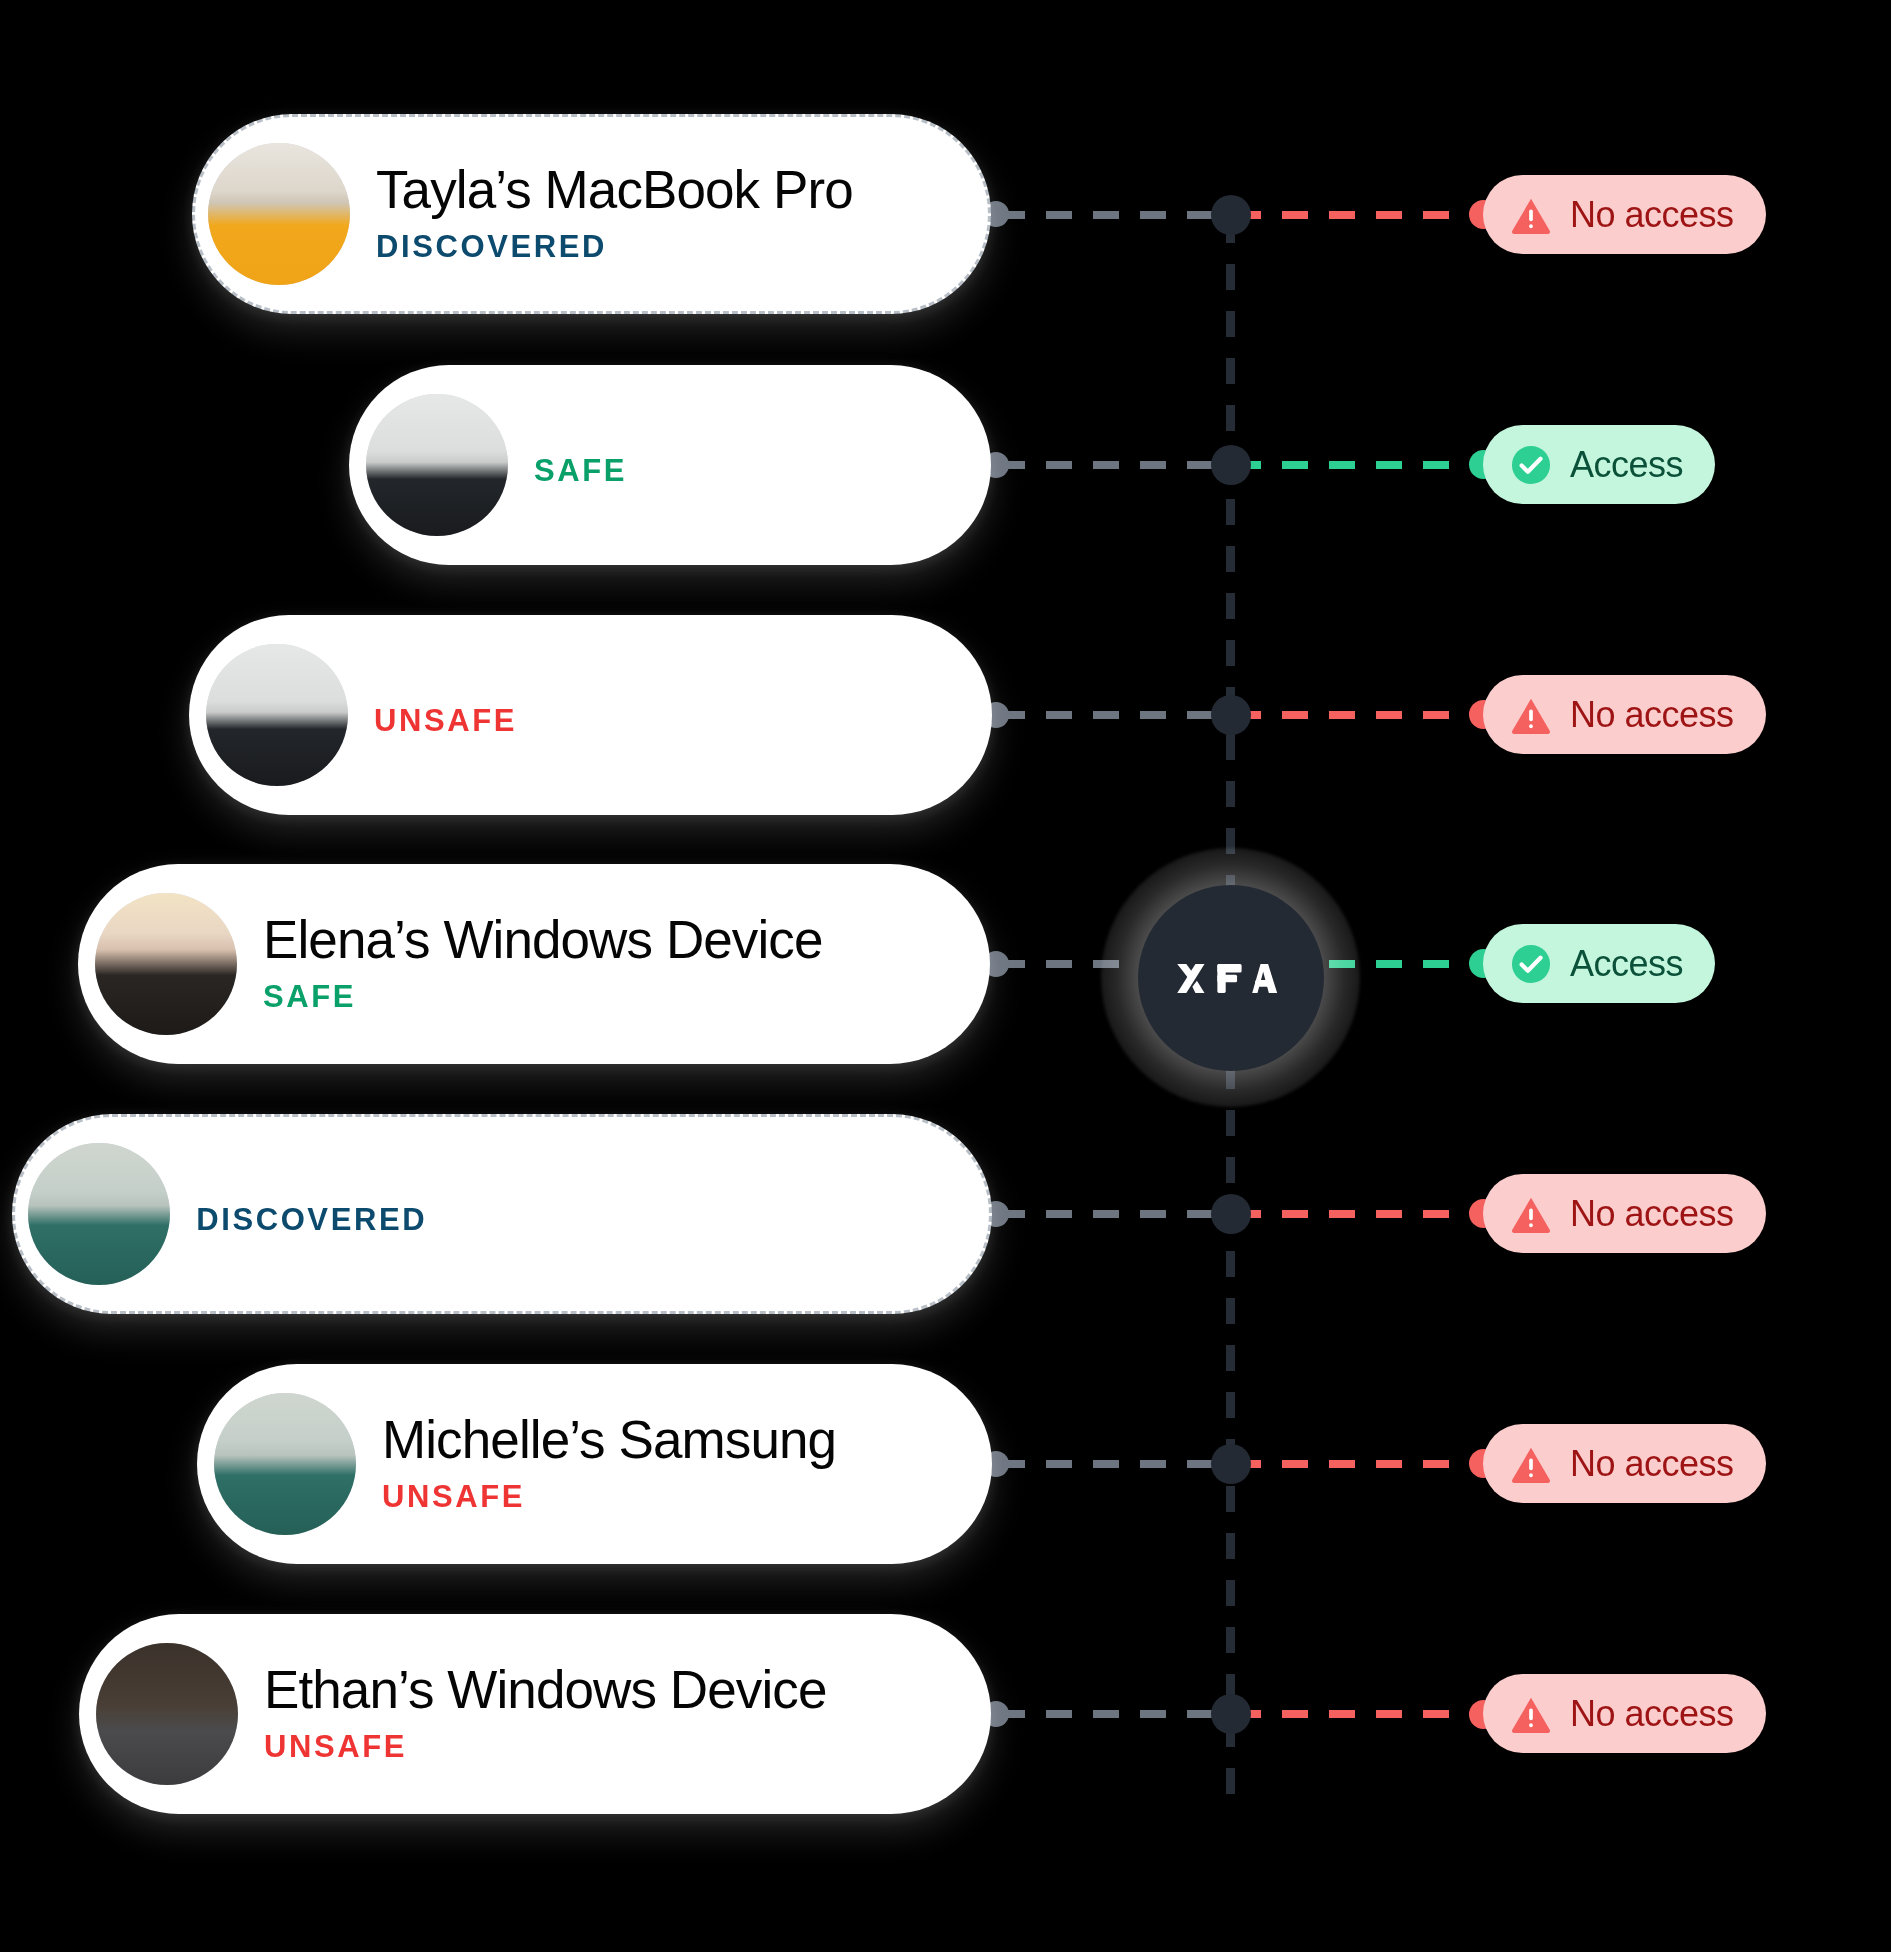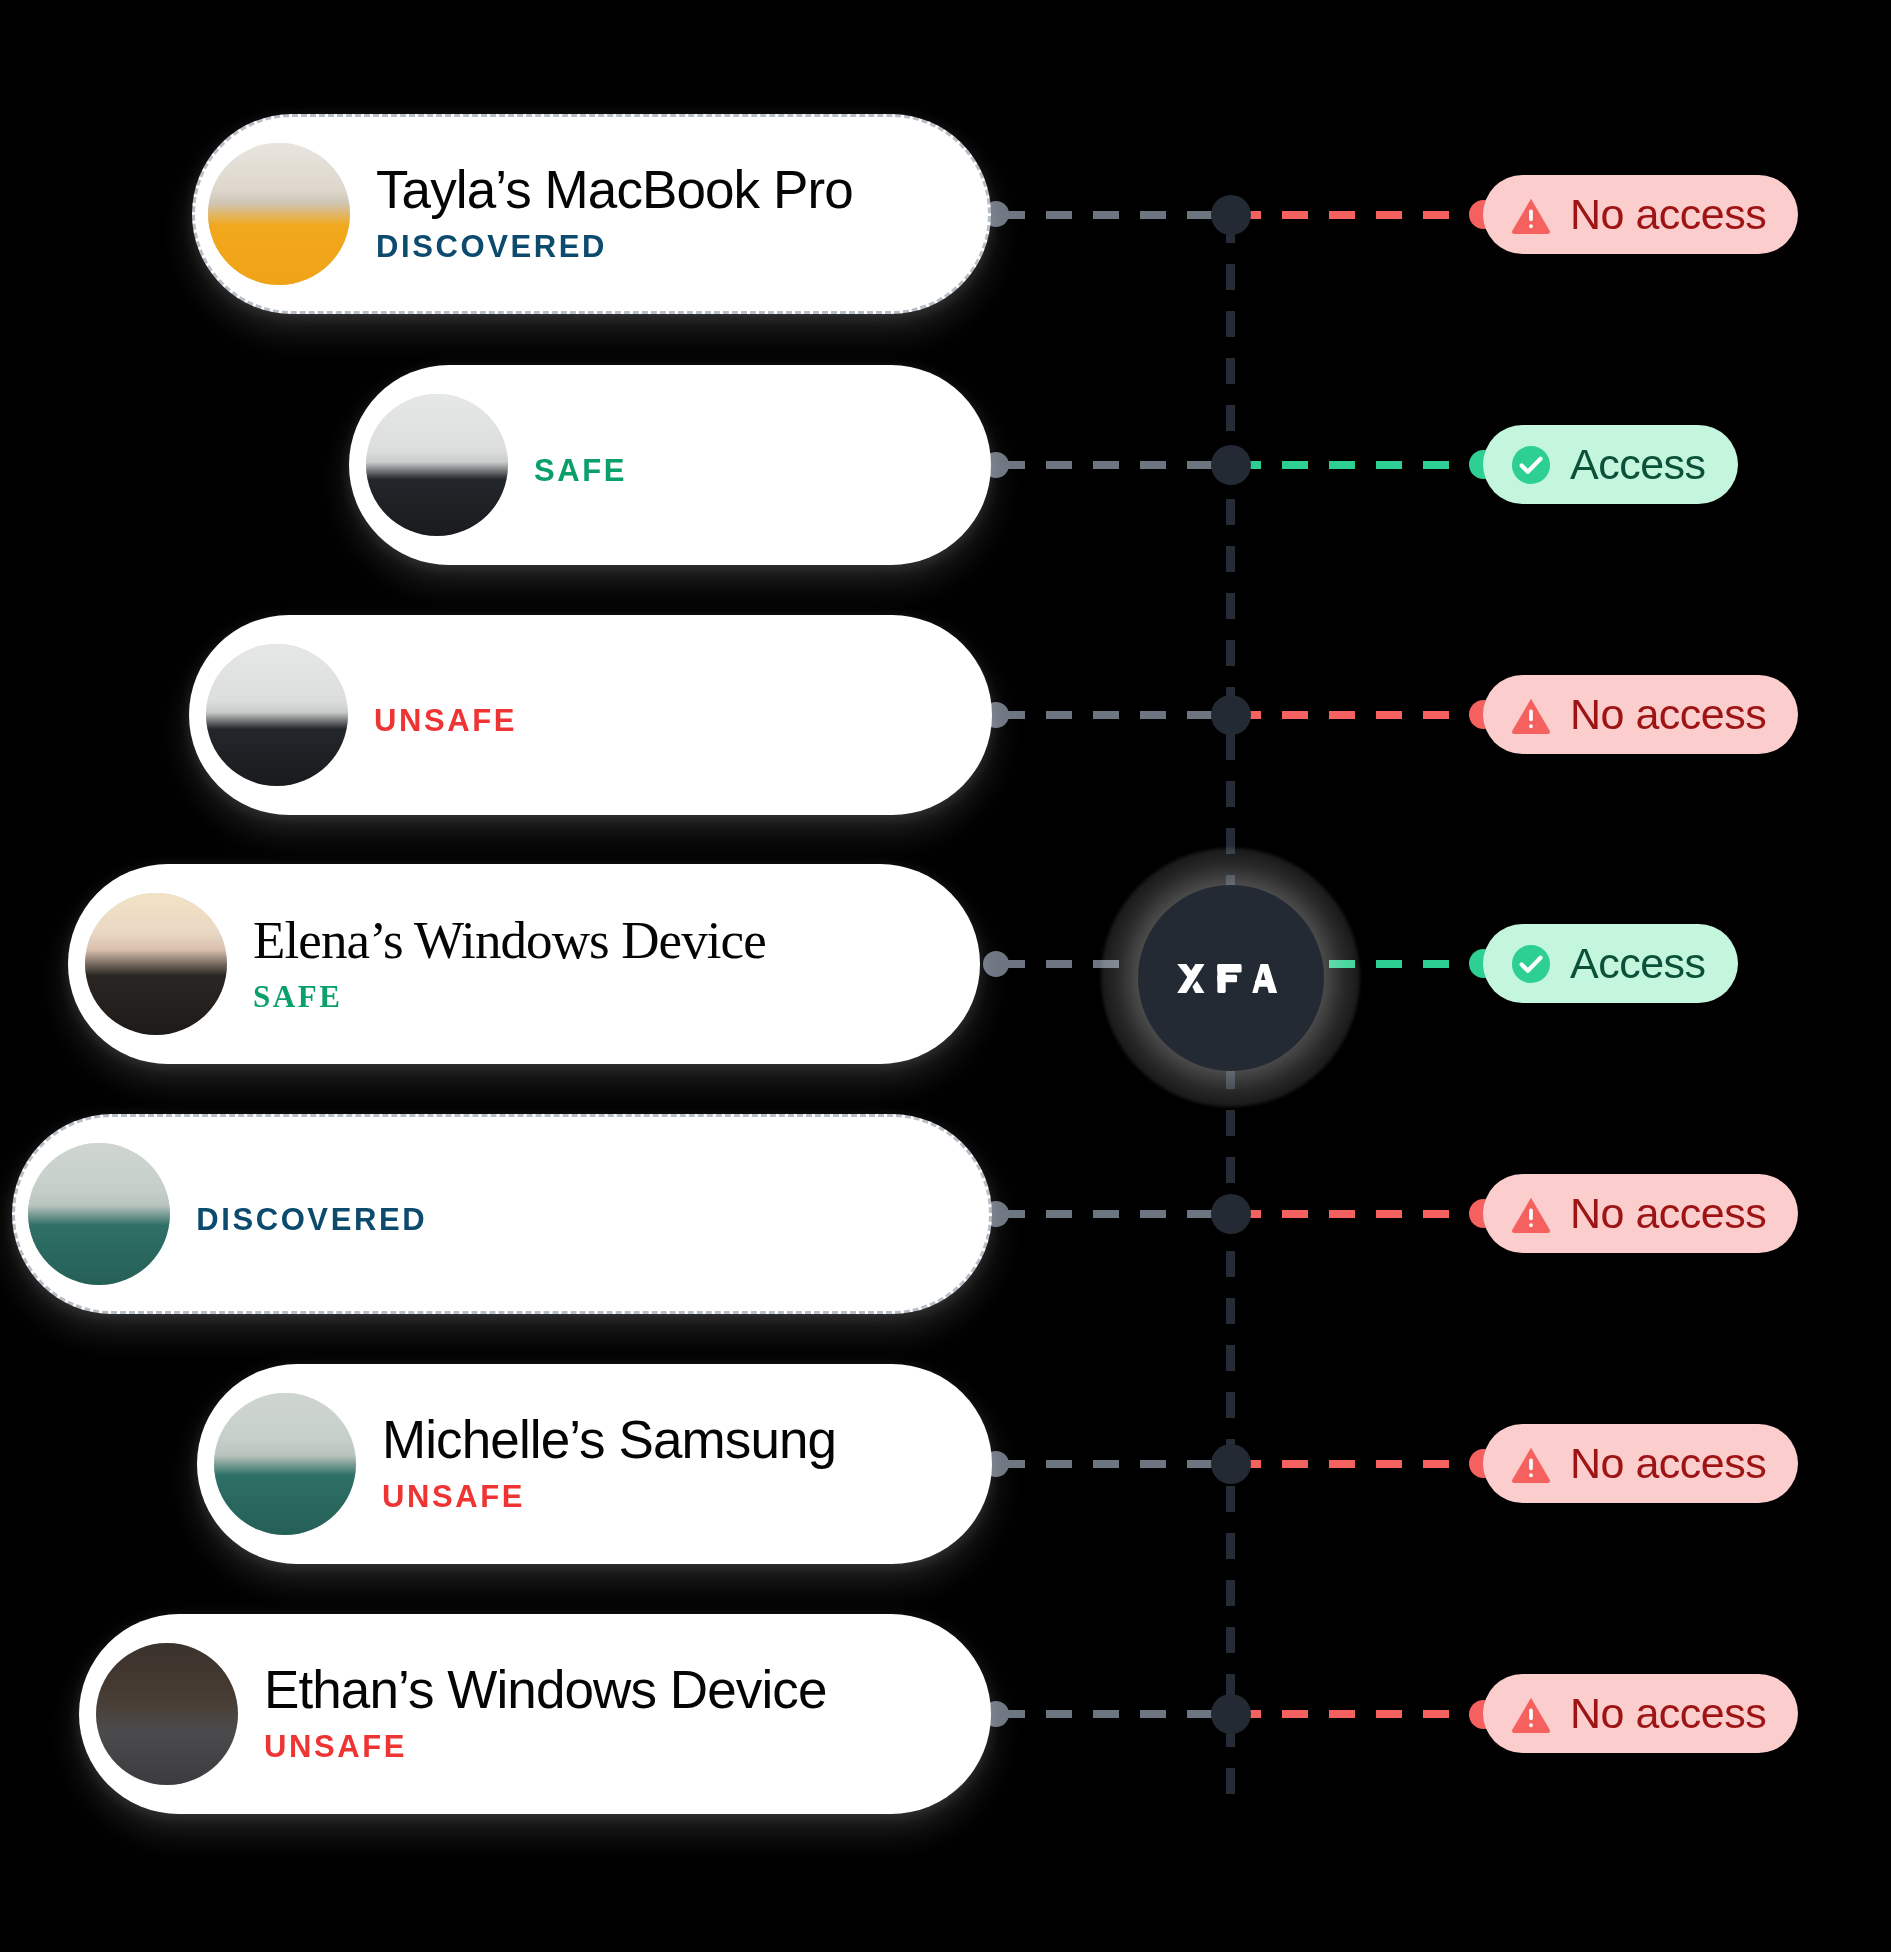--- a/index.html
+++ b/index.html
@@ -171,21 +171,21 @@
   .badge.allow { background: #c4f6de; justify-content: flex-end; }
 
   .badge-ico {
     width: 44px;
     height: 44px;
     min-width: 44px;
     margin-right: 17px;
     display: block;
   }
   .badge-label {
-    font-size: 43px;
+    font-size: 36px;
     font-weight: 400;
     letter-spacing: -0.5px;
   }
   .badge.deny  .badge-label { color: #9e1414; }
   .badge.allow .badge-label { color: #0b513a; }
 
   
   .hub {
     position: absolute;
     left: 1101px;
@@ -247,21 +247,21 @@
         </div>
       </div>
       <div class="card" style="left: 189px; top: 615px; width: 803px;">
         <div class="avatar">
           <div class="photo" style="background-image:linear-gradient(180deg,#e6e8e7 0%,#dcdedd 40%,#c9ccca 48%,#23262a 60%,#191b1e 100%),radial-gradient(ellipse 28% 20% at 50% 28%, #5a5f63 0%, #45494d 70%, rgba(0,0,0,0) 72%),radial-gradient(ellipse 22% 17% at 50% 42%, #c3a189 0%, #ab8a73 70%, rgba(0,0,0,0) 72%)"></div>
         </div>
         <div class="card-text">
           <div class="device-status st-UNSAFE">UNSAFE</div>
         </div>
       </div>
-      <div class="card" style="left: 68px; top: 864px; width: 912px; font-family: Liberation Serif, serif;">
+      <div class="card" style="left: 78px; top: 864px; width: 912px;">
         <div class="avatar">
           <div class="photo" style="background-image:linear-gradient(180deg,#f3e3c4 0%,#e9d7c4 28%,#d8c0ae 40%,#2a2623 58%,#1d1a18 100%),radial-gradient(ellipse 30% 24% at 50% 26%, #2f241c 0%, #241b15 70%, rgba(0,0,0,0) 72%),radial-gradient(ellipse 21% 17% at 50% 44%, #c89a78 0%, #b4866a 70%, rgba(0,0,0,0) 72%)"></div>
         </div>
         <div class="card-text">
           <div class="device-name">Elena’s Windows Device</div>
           <div class="device-status st-SAFE">SAFE</div>
         </div>
       </div>
       <div class="card discovered" style="left: 12.2px; top: 1114px; width: 980px;">
         <div class="avatar">

